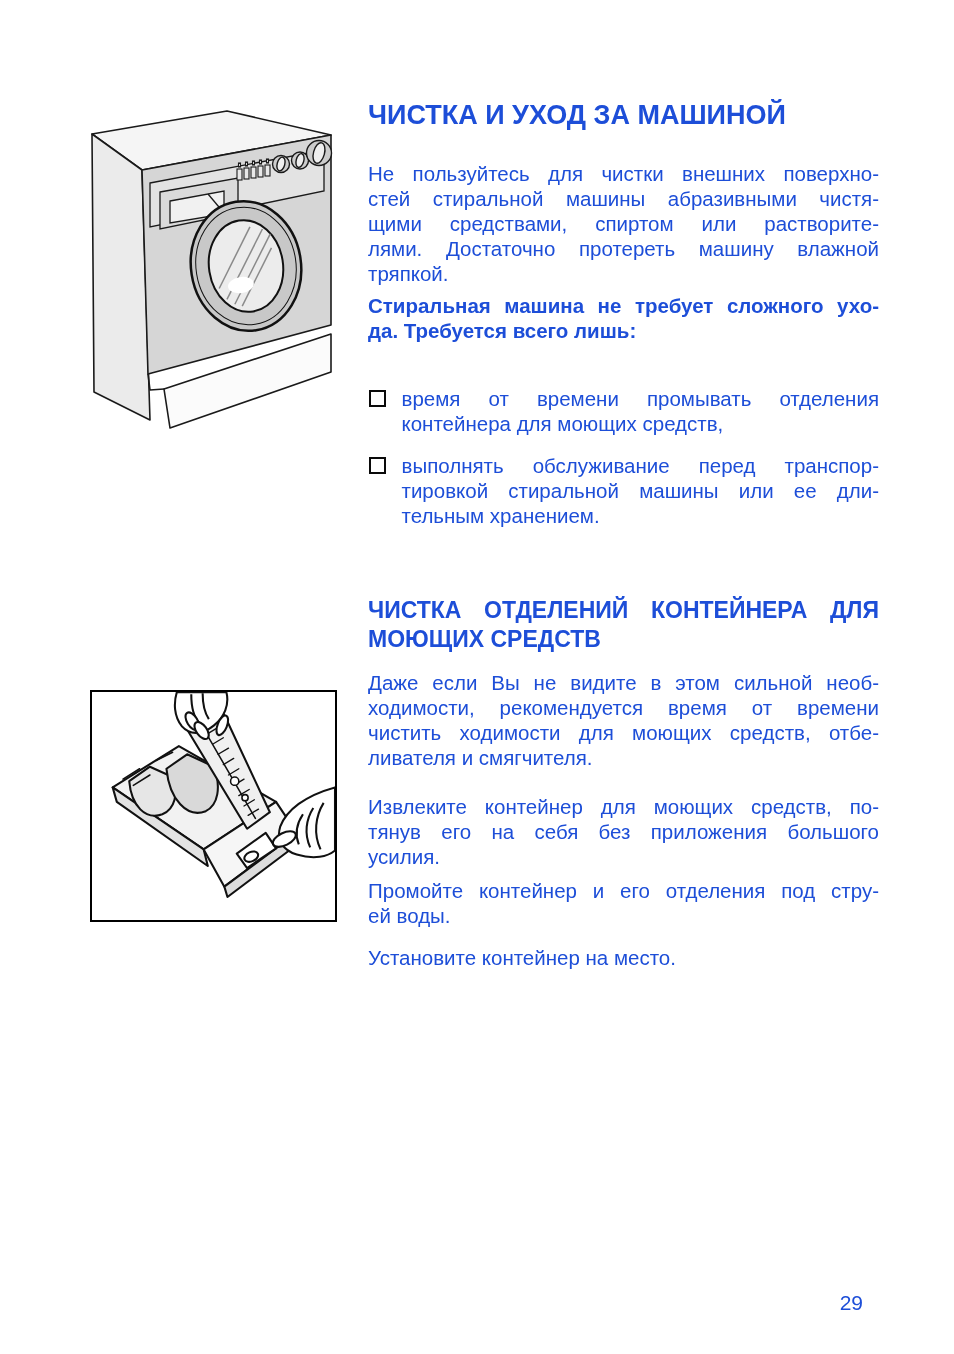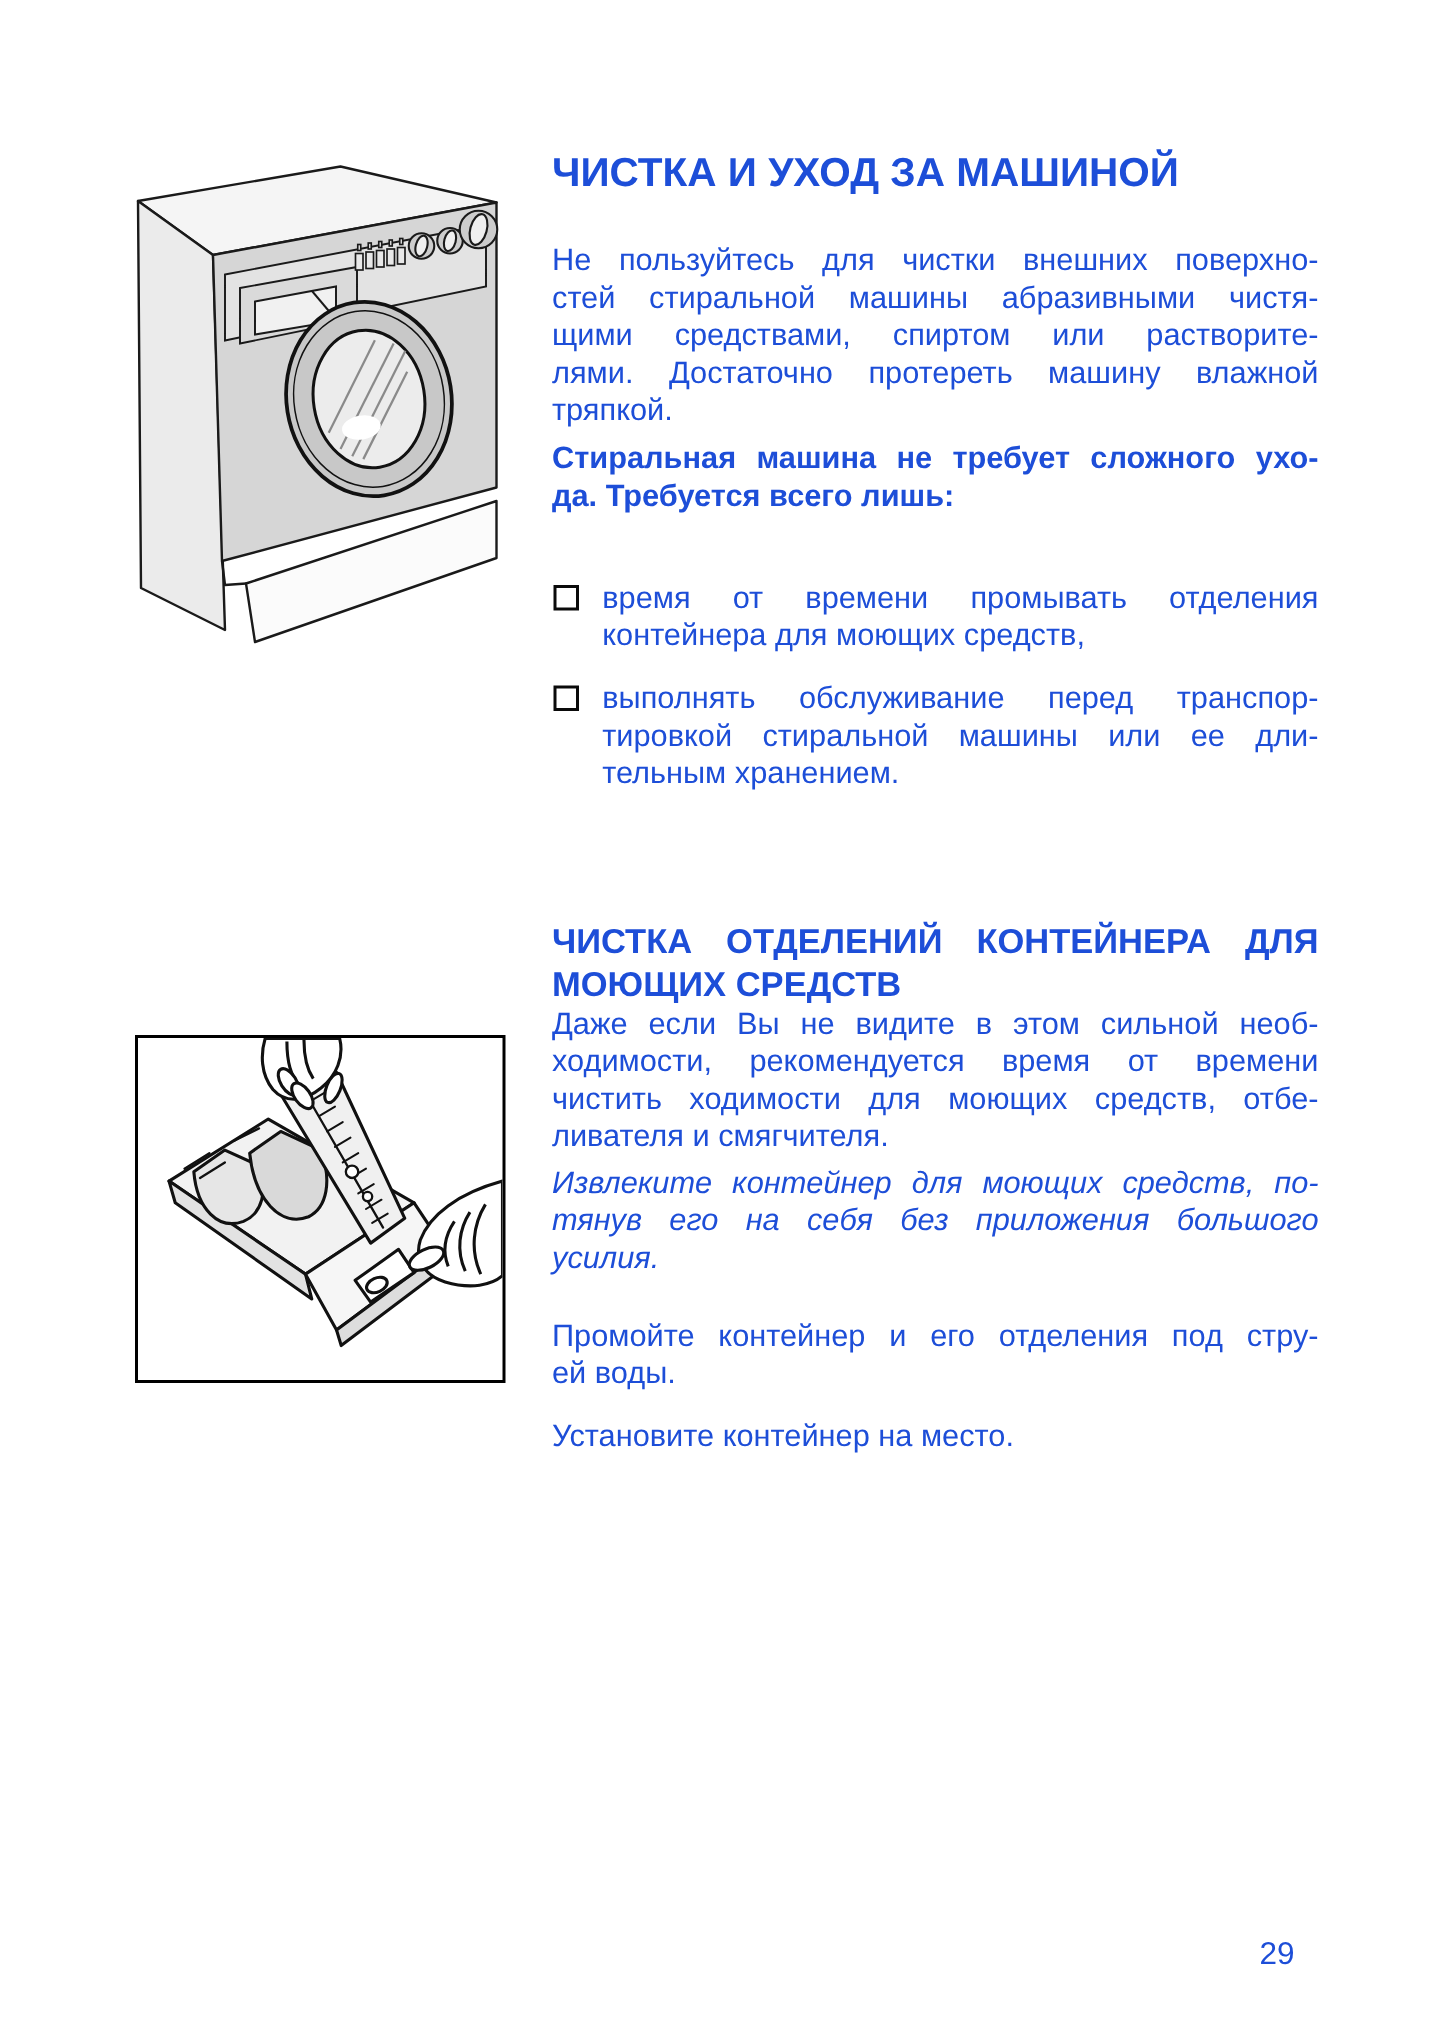--- a/index.html
+++ b/index.html
@@ -32,21 +32,21 @@
   .b1{top:386px;}
   .b2{top:453px;}
   .bullet-marker{
     flex:0 0 auto;
     width:13px;height:13px;
     border:2.5px solid #0a0a0a;
     margin:4px 0 0 1px;
   }
   .bullet-text{flex:1 1 auto;margin-left:15.5px;}
   .p-advice{top:670px;}
-  .p-remove{top:776px;font-style:italic;}
+  .p-remove{top:794px;}
   .p-rinse{top:878px;}
   .p-reinstall{top:945px;}
   .fig-machine{left:88px;top:106px;width:250px;height:324px;}
   .fig-container{
     left:90px;top:690px;width:247px;height:232px;
     border:2px solid #000;box-sizing:border-box;
     background:#fff;
   }
   .fig-container svg{display:block;width:100%;height:100%;}
   .page-number{
@@ -185,21 +185,21 @@
         <path d="M235,92 C206,100 188,114 182,130 C178,143 185,153 198,157 C215,162 228,159 235,153 Z"></path>
         <path d="M204,118 C198,127 196,137 200,147" fill="none"></path>
         <path d="M214,112 C207,123 205,137 211,150" fill="none"></path>
         <path d="M224,107 C216,120 214,137 221,152" fill="none"></path>
         <ellipse cx="186" cy="142" rx="12" ry="6" transform="rotate(-26 186 142)"></ellipse>
         <ellipse cx="154" cy="159" rx="7" ry="4.5" transform="rotate(-24 154 159)"></ellipse>
       </g>
     </svg>
   </div>
 
-  <div class="abs col para sub-title hlines" style="font-size:23px;line-height:29px;font-weight:bold;margin-top:17px;">
+  <div class="abs col para sub-title hlines" style="font-size:23px;line-height:29px;font-weight:bold;">
       <div class="ln">ЧИСТКА ОТДЕЛЕНИЙ КОНТЕЙНЕРА ДЛЯ</div>
       <div class="ln">МОЮЩИХ СРЕДСТВ</div>
     </div>
 
   <div class="abs col para p-advice">
       <div class="ln">Даже если Вы не видите в этом сильной необ-</div>
       <div class="ln">ходимости, рекомендуется время от времени</div>
       <div class="ln">чистить ходимости для моющих средств, отбе-</div>
       <div class="ln">ливателя и смягчителя.</div>
     </div>

